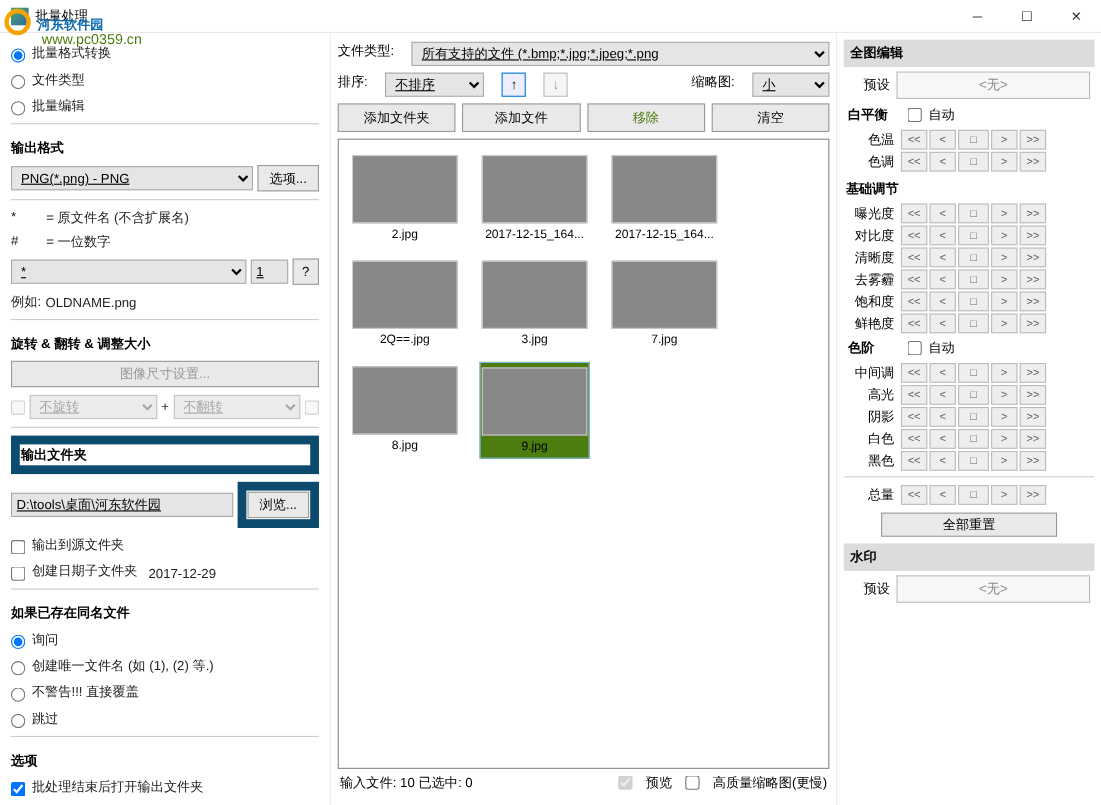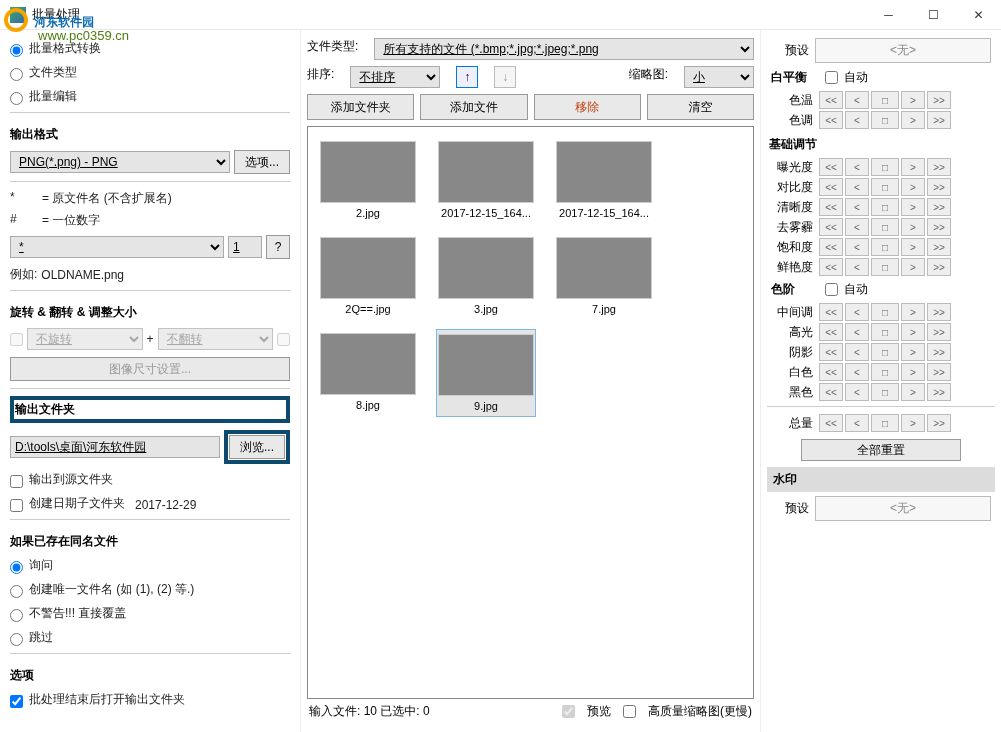--- a/index.html
+++ b/index.html
@@ -26,35 +26,35 @@
 
 .row { display: flex; align-items: center; gap: 4px; margin: 2px 0; }
 select, input[type=text] { border: 1px solid #aaa; padding: 2px 4px; height: 22px; background: #e5e5e5; text-decoration: underline; }
 button.btn { border: 1px solid #999; background: #e9e9e9; padding: 2px 10px; height: 24px; cursor: pointer; }
 button.btn:disabled { color:#999; }
 
 .legend-row { display:flex; gap:20px; margin:1px 0; }
 .legend-row span:first-child { width:12px; }
 
 .disabled-txt { color:#999; }
-.redbox { border: 4px solid #0c4a6e; padding:1px; }
+.redbox { border: 8px solid #0c4a6e; padding:1px; }
 
 
 .center { flex: 1; padding: 8px 6px; display: flex; flex-direction: column; border-left:1px solid #eee; border-right:1px solid #eee;}
 .center .toolbar { display:flex; gap:16px; margin-bottom:6px; flex-wrap:wrap; }
 .center .toolbar .lbl { white-space:nowrap; }
 .arrow-btn { width:22px; height:22px; border:1px solid #0078d4; background:#eef; display:inline-flex; align-items:center; justify-content:center; }
 .arrow-btn.inactive { border-color:#bbb; background:#f5f5f5; color:#999; }
 .act-row { display:flex; gap:6px; margin-bottom:6px; }
 .act-row button { flex:1; height:26px; border:1px solid #999; background:#e9e9e9; }
-.act-row button:disabled{ color:#c2410c; }
+.act-row button:disabled{ color:#4d7c0f; }
 
 .thumb-area { flex:1; border:1px solid #888; padding:10px; overflow:auto; display:flex; flex-wrap:wrap; gap:10px 18px; align-content:flex-start; background:#fff;}
 .thumb { width:100px; display:flex; flex-direction:column; align-items:center; gap:4px; padding:4px; }
-.thumb.sel { background:#e5e5e5; border:1px solid #7ab8e8; }
+.thumb.sel { background:#4d7c0f; border:1px solid #7ab8e8; }
 .thumb .pic { width:96px; height:62px; border:1px solid #ccc; background:#888; }
 .thumb .cap { font-size:11px; text-align:center; white-space:nowrap; overflow:hidden; text-overflow:ellipsis; width:100%; }
 
 .statusbar { display:flex; align-items:center; gap:12px; padding:4px 2px; }
 .statusbar .spacer { flex:1; }
 
 
 .right { width:240px; padding:6px; display:flex; flex-direction:column; gap:2px; overflow:auto;}
 .grp-head { background:#dcdcdc; font-weight:bold; padding:4px 6px; }
 .sub-head { font-weight:bold; padding:4px 2px 2px; }
@@ -136,29 +136,29 @@
       <button class="btn" style="width:24px;padding:0">?</button>
     </div>
     <div class="row">
         <span>例如:</span>
         <span>OLDNAME.png</span>
       </div>
     <hr class="hr">
 
     <div class="section-head">旋转 &amp; 翻转 &amp; 调整大小</div>
     <div class="row">
+        <button class="btn" style="flex:1" disabled="">图像尺寸设置...</button>
+      </div>
+    <div class="row">
       <input type="checkbox" disabled="" style="">
       <select style="flex:1" disabled=""><option>不旋转</option></select>
       <span>+</span>
       <select style="flex:1" disabled=""><option>不翻转</option></select>
       <input type="checkbox" disabled="" style="">
     </div>
-    <div class="row">
-        <button class="btn" style="flex:1" disabled="">图像尺寸设置...</button>
-      </div>
     <hr class="hr">
 
     <div class="redbox" style="margin-bottom:2px">
         <div class="section-head" style="margin:0">输出文件夹</div>
       </div>
     <div class="row">
       <input type="text" style="flex: 1 1 0%;" value="D:\tools\桌面\河东软件园">
       <span class="redbox"><button class="btn">浏览...</button></span>
     </div>
     <div class="check-row">
@@ -259,20 +259,21 @@
       <span>输入文件: 10 已选中: 0</span>
       <span class="spacer"></span>
       <input type="checkbox" checked="" disabled="" style="">
         <span>预览</span>
       <input type="checkbox" style="">
         <span>高质量缩略图(更慢)</span>
     </div>
   </div>
 
   <div class="right">
+    <div class="grp-head">全图编辑</div>
     <div class="preset-row">
         <span class="plabel">预设</span>
         <span class="pval">&lt;无&gt;</span>
       </div>
 
     <div class="auto-row">
         <span class="albl">白平衡</span>
         <input type="checkbox" style="">
         <span>自动</span>
       </div>

